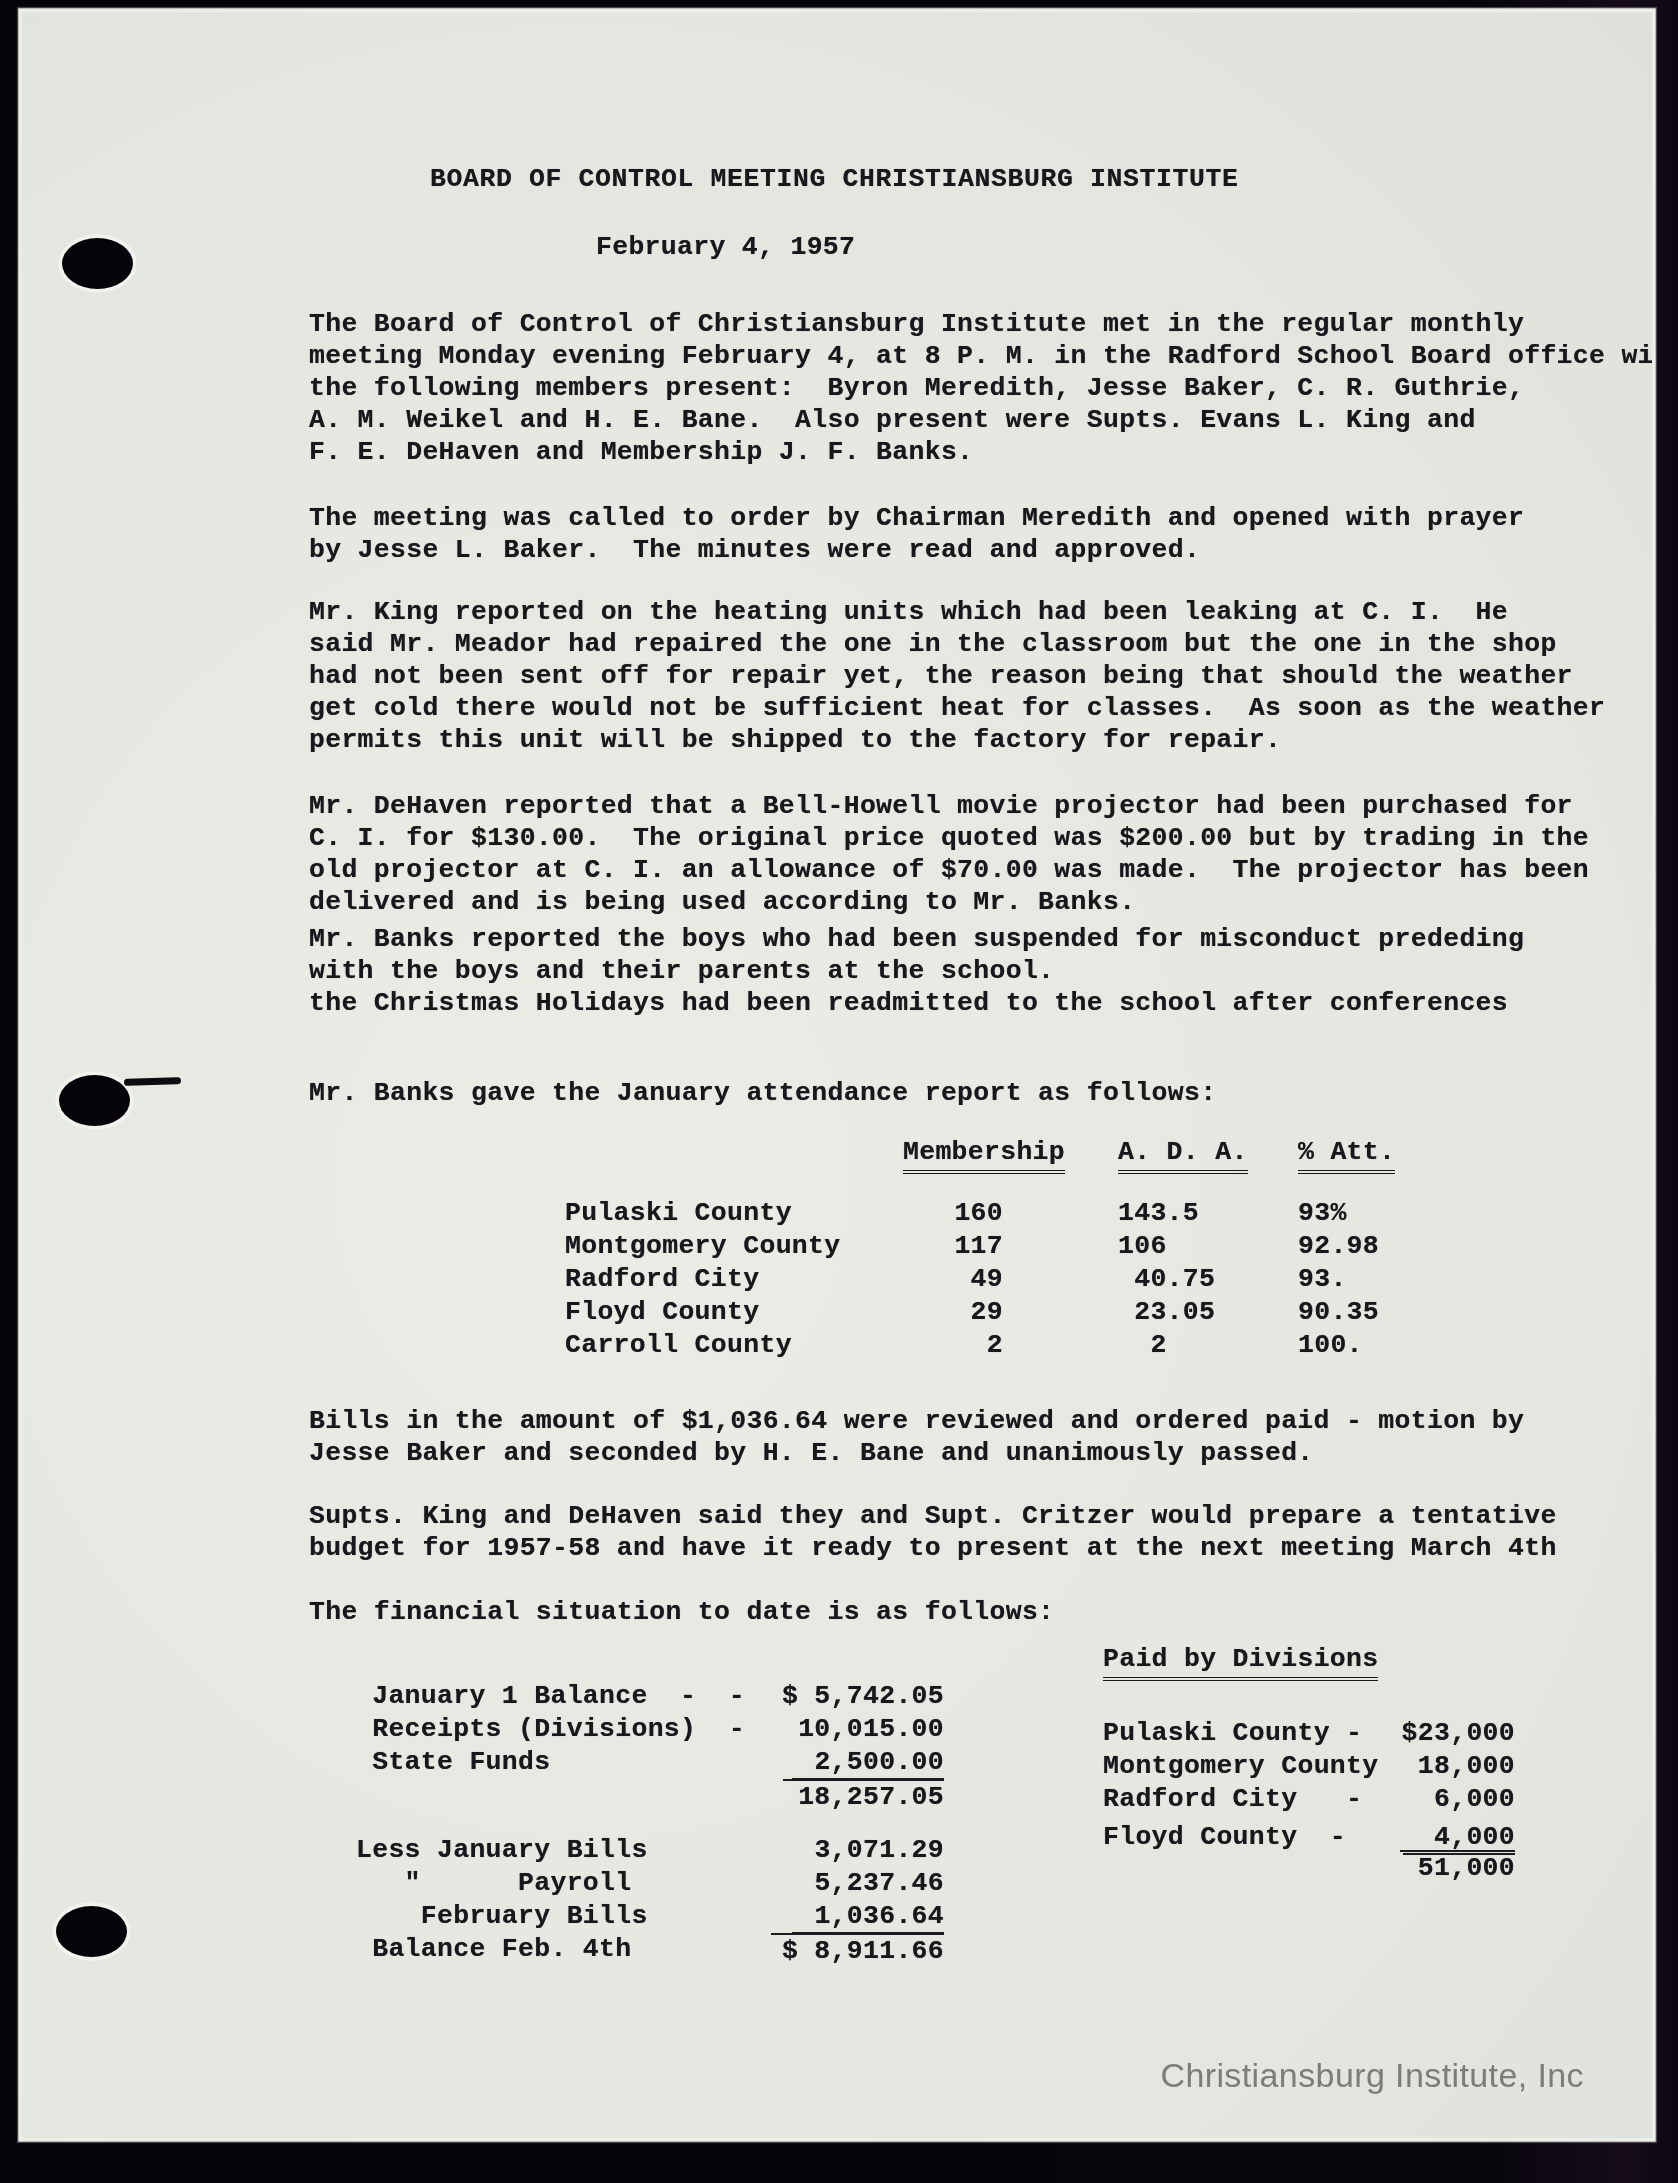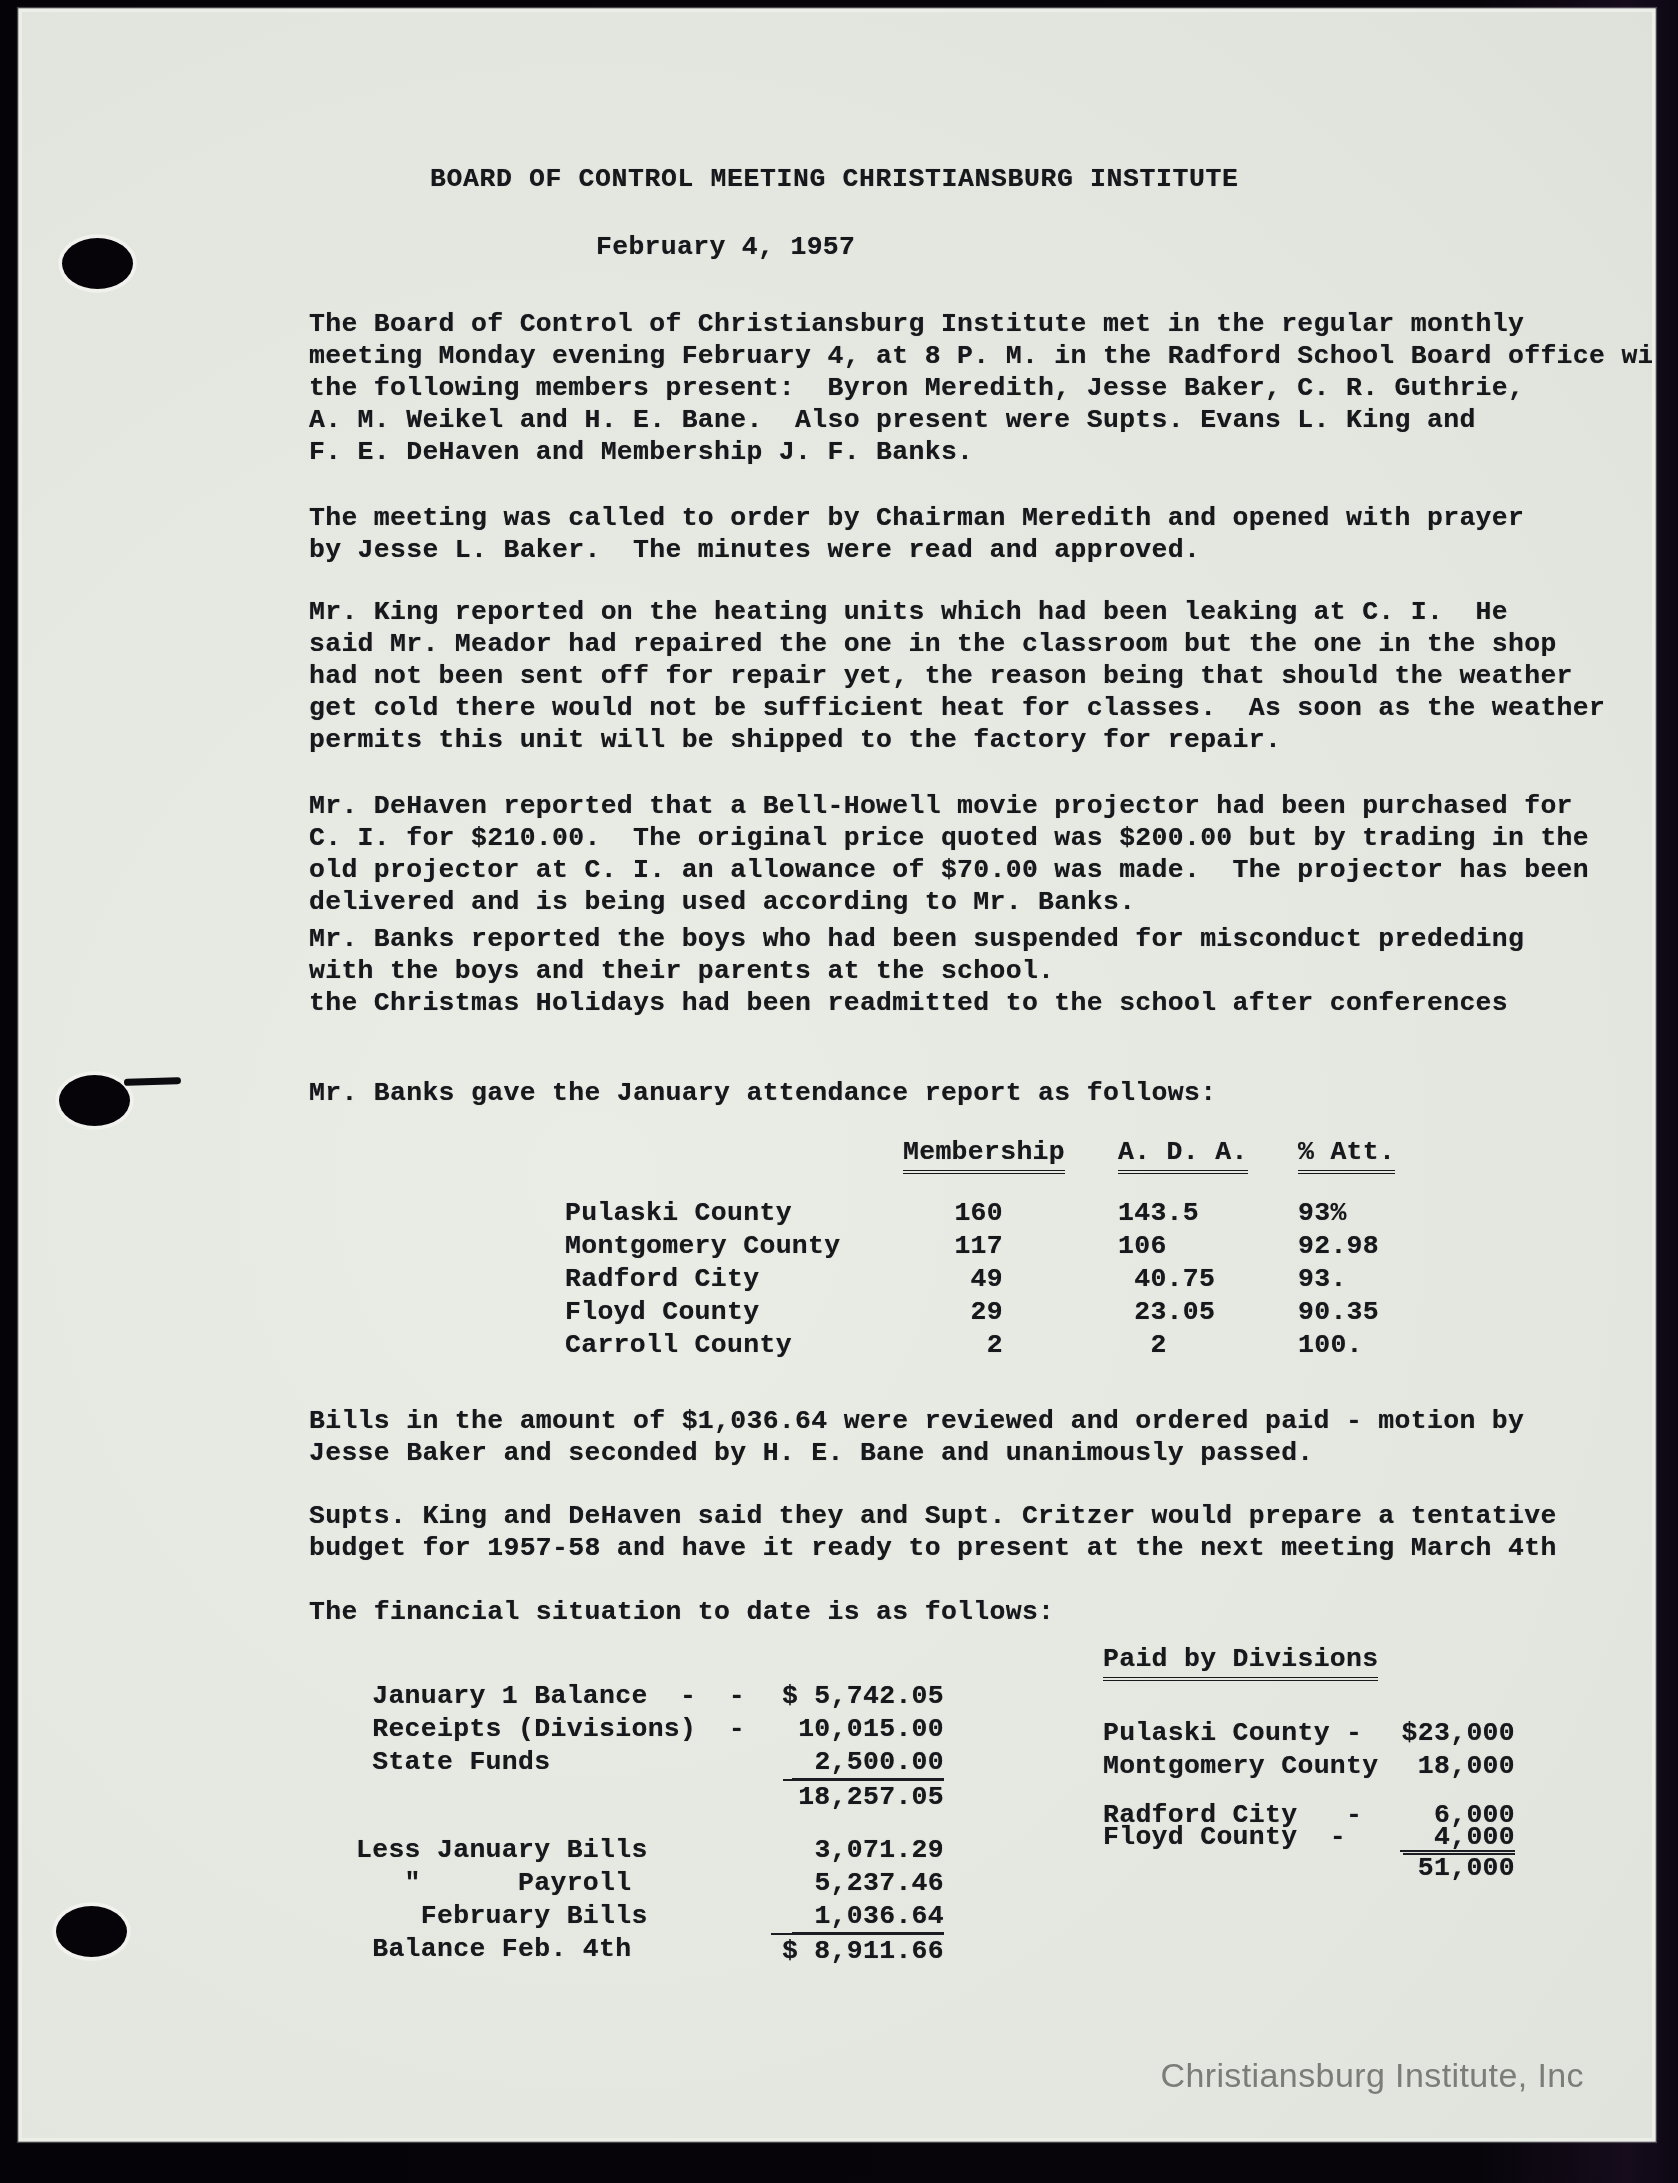--- a/index.html
+++ b/index.html
@@ -69,21 +69,21 @@
   <div class="para tw" style="top:584px;">
     <div class="line">Mr. King reported on the heating units which had been leaking at C. I.  He</div>
     <div class="line">said Mr. Meador had repaired the one in the classroom but the one in the shop</div>
     <div class="line">had not been sent off for repair yet, the reason being that should the weather</div>
     <div class="line">get cold there would not be sufficient heat for classes.  As soon as the weather</div>
     <div class="line">permits this unit will be shipped to the factory for repair.</div>
   </div>
 
   <div class="para tw" style="top:778px;">
     <div class="line">Mr. DeHaven reported that a Bell-Howell movie projector had been purchased for</div>
-    <div class="line">C. I. for $210.00.  The original price quoted was $200.00 but by trading in the</div>
+    <div class="line">C. I. for $130.00.  The original price quoted was $200.00 but by trading in the</div>
     <div class="line">old projector at C. I. an allowance of $70.00 was made.  The projector has been</div>
     <div class="line">delivered and is being used according to Mr. Banks.</div>
   </div>
 
   <div class="para tw" style="top:911px;">
     <div class="line">Mr. Banks reported the boys who had been suspended for misconduct prededing</div>
     <div class="line">with the boys and their parents at the school.</div>
     <div class="line">the Christmas Holidays had been readmitted to the school after conferences</div>
   </div>
 
@@ -180,21 +180,21 @@
   <div class="div-block tw" style="top:1631px;height:279px;">
     <span class="abs" style="left:0;top:0;"><span class="uhead">Paid by Divisions</span></span>
     <div class="div-row" style="top:74px;">
       <span class="sl">Pulaski County -</span>
       <span class="sv">$23,000</span>
     </div>
     <div class="div-row" style="top:107px;">
       <span class="sl">Montgomery County</span>
       <span class="sv">18,000</span>
     </div>
-    <div class="div-row" style="top:140px;margin-top:16px;">
+    <div class="div-row" style="top:140px;">
       <span class="sl">Radford City   -</span>
       <span class="sv">6,000</span>
     </div>
     <div class="div-row" style="top:178px;">
       <span class="sl">Floyd County  -</span>
       <span class="sv u" style="padding-left:31px;">4,000</span>
     </div>
     <div class="div-row" style="top:207px;">
       <span class="sv topline" style="padding-left:17.6px;">51,000</span>
     </div>

